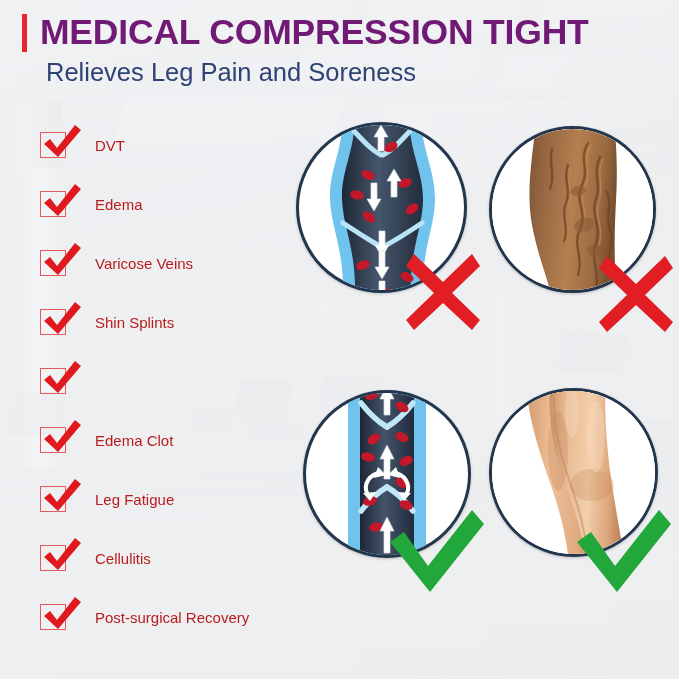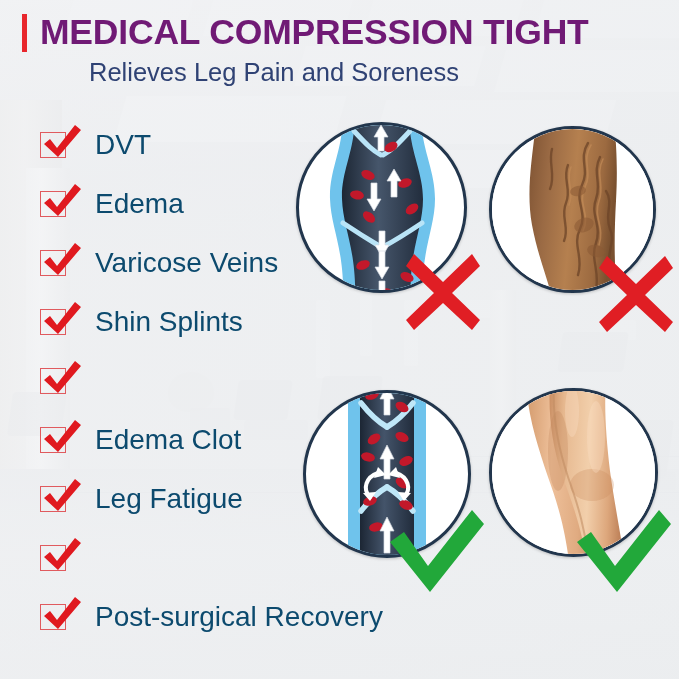--- a/index.html
+++ b/index.html
@@ -69,38 +69,37 @@
   .title {
     position:absolute; left:40px; top:12px;
     font-size:35.5px; font-weight:bold; letter-spacing:-.2px;
     color:#701a75; white-space:nowrap;
     font-family:"Liberation Sans", sans-serif;
   }
   .subtitle {
     position:absolute; left:46px; top:58px;
     font-size:25.5px; color:#2f4274; white-space:nowrap;
     font-family:"Liberation Sans", sans-serif;
-    margin-left:43px;
   }
 
   
   #checklist { position:absolute; left:0; top:115px; width:300px; }
   .check-row {
     position:relative; height:59px; display:flex; align-items:center;
   }
   .cb-wrap { position:absolute; left:40px; top:50%; transform:translateY(-50%);
              width:44px; height:38px; }
   .cb-box {
     position:absolute; left:0; top:6px; width:26px; height:26px;
     border:1.6px solid #e05a5e; background:transparent;
   }
   .cb-tick { position:absolute; left:-1px; top:-2px; width:44px; height:38px; }
   .item-label {
     position:absolute; left:95px; top:50%; transform:translateY(-50%);
-    font-size:28px; color:#0c4a6e; white-space:nowrap;
+    font-size:15px; color:#b91c1c; white-space:nowrap;
     font-family:"Liberation Sans", sans-serif;
     text-align:right;
   }
 
   
   .circle {
     position:absolute; border-radius:50%; overflow:hidden;
     background:#ffffff;
     border:3.5px solid #22364d;
     box-shadow:0 1px 3px rgba(0,0,0,.20);
@@ -227,20 +226,21 @@
       </div>
       <div class="item-label">Leg Fatigue</div>
     </div>
     <div class="check-row">
       <div class="cb-wrap">
         <div class="cb-box"></div>
         <div class="cb-tick"><svg viewBox="0 0 44 38" width="44" height="38">
             <path d="M5,20 L11,15 L18,24 L36,1 L42,6 L19,33 Z" fill="#e0191f"></path>
           </svg></div>
       </div>
+      <div class="item-label">Cellulitis</div>
     </div>
     <div class="check-row">
       <div class="cb-wrap">
         <div class="cb-box"></div>
         <div class="cb-tick"><svg viewBox="0 0 44 38" width="44" height="38">
             <path d="M5,20 L11,15 L18,24 L36,1 L42,6 L19,33 Z" fill="#e0191f"></path>
           </svg></div>
       </div>
       <div class="item-label">Post-surgical Recovery</div>
     </div>

